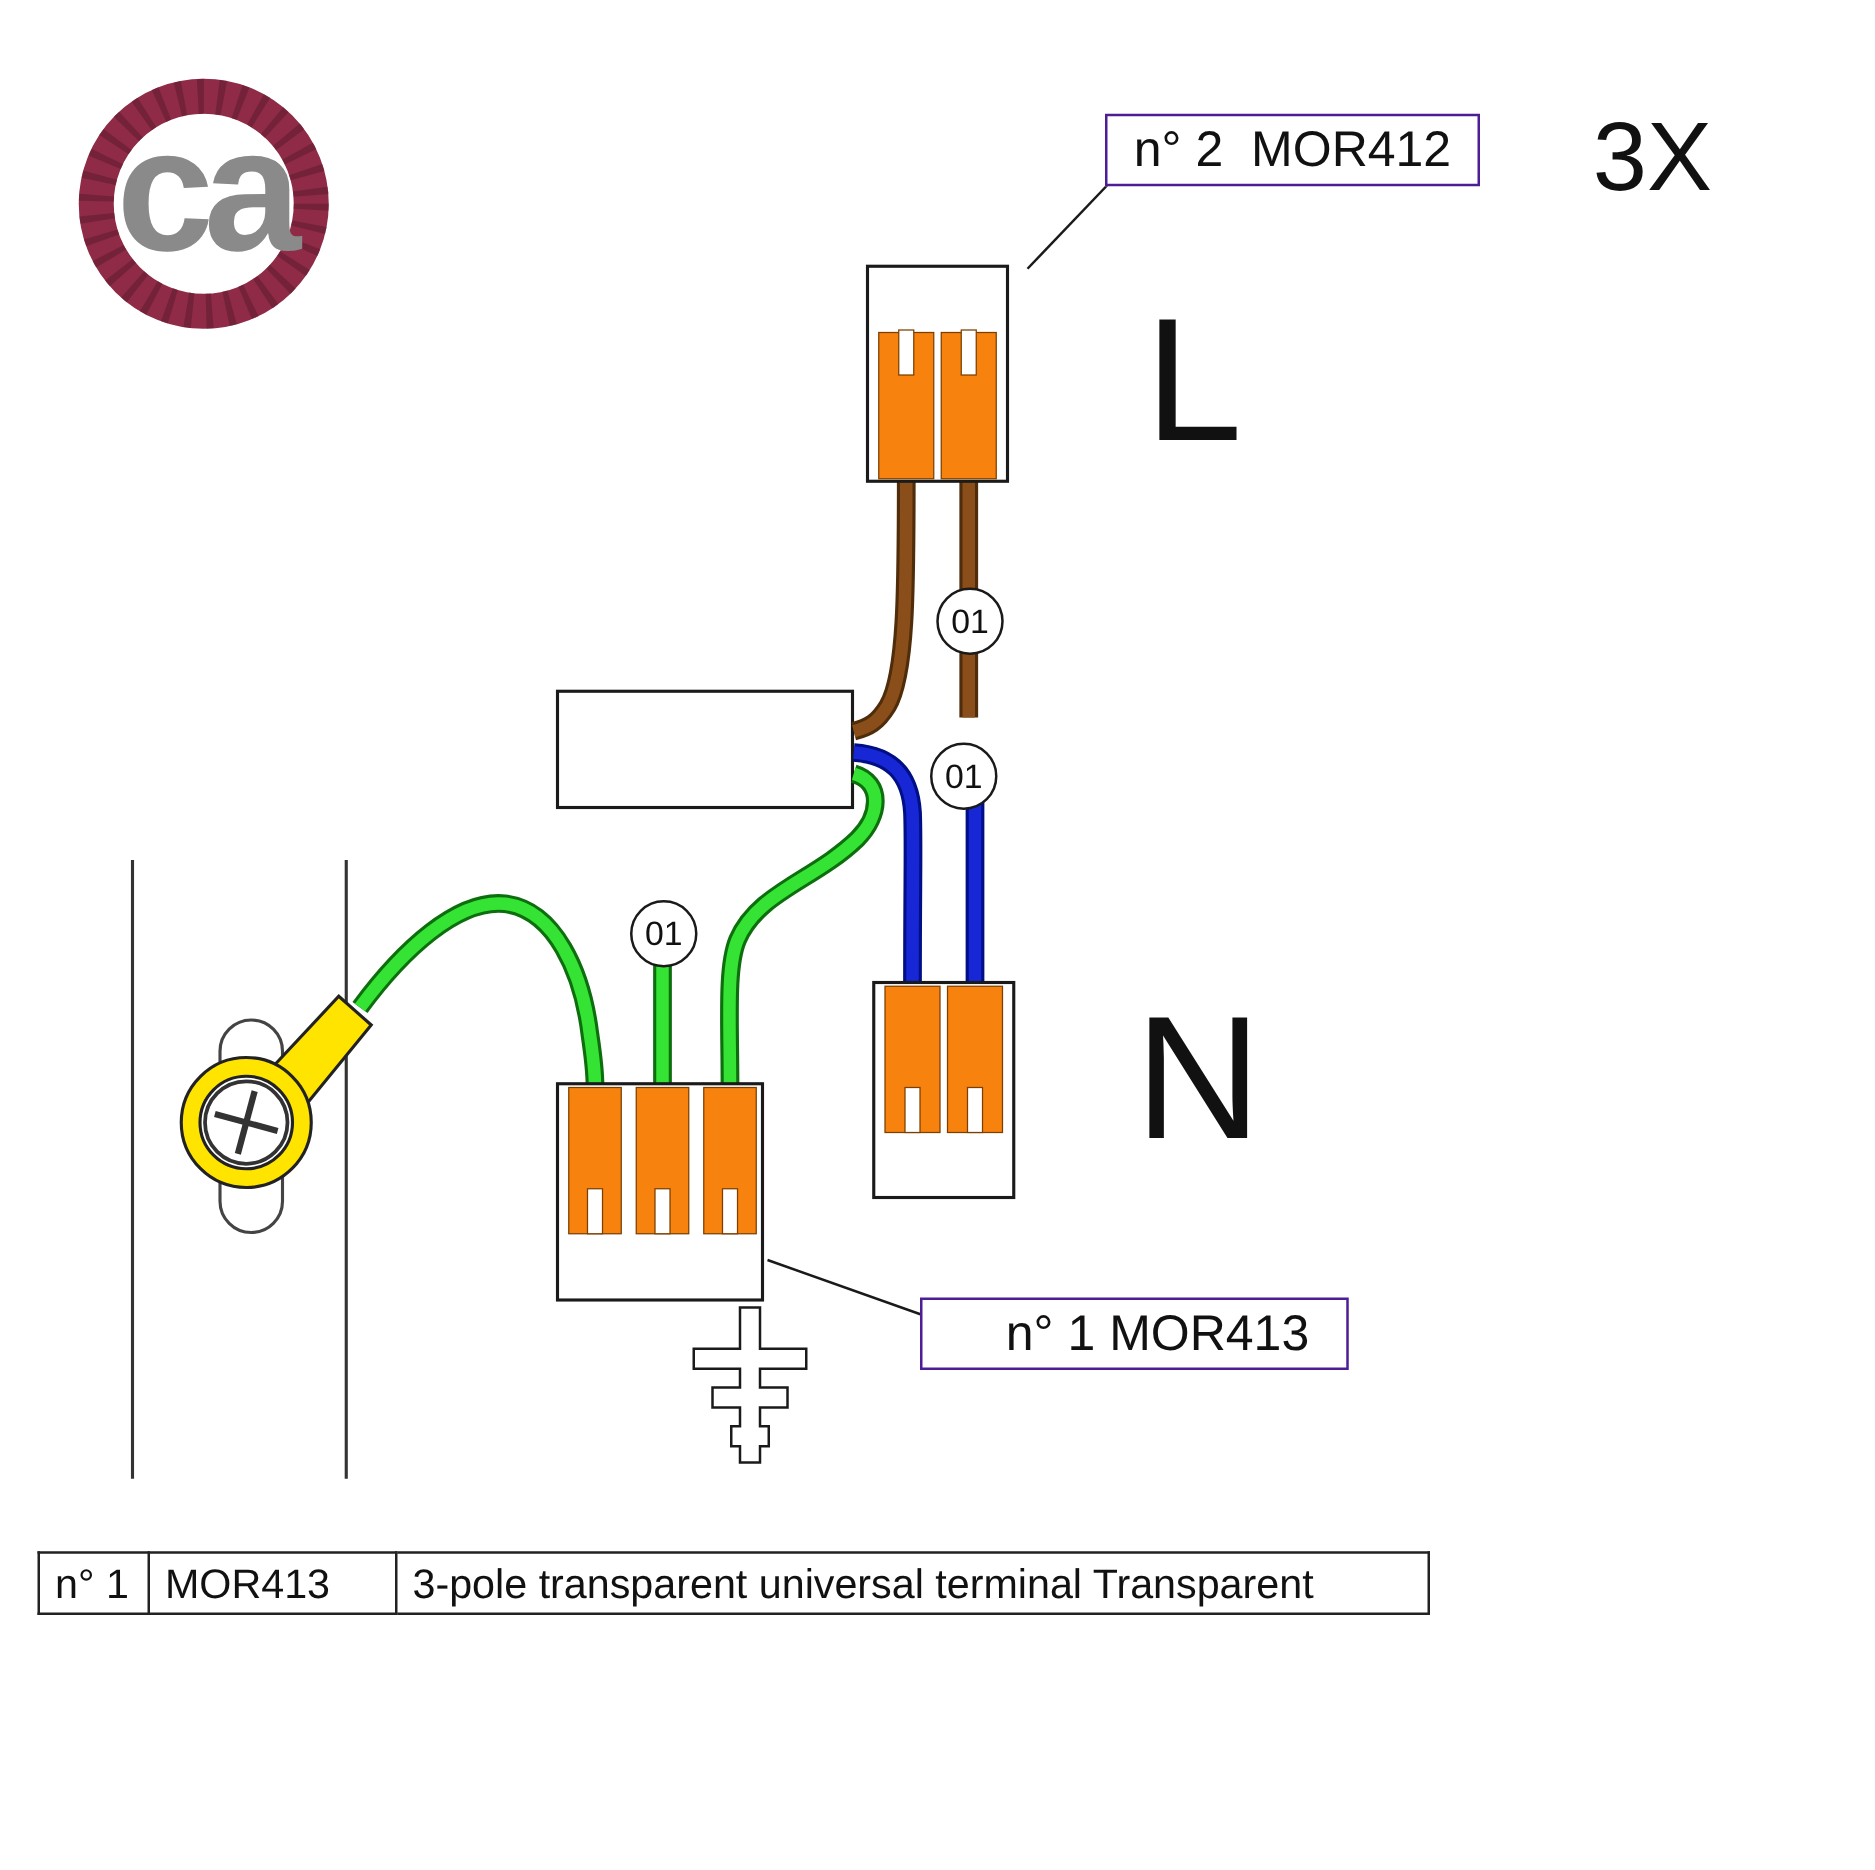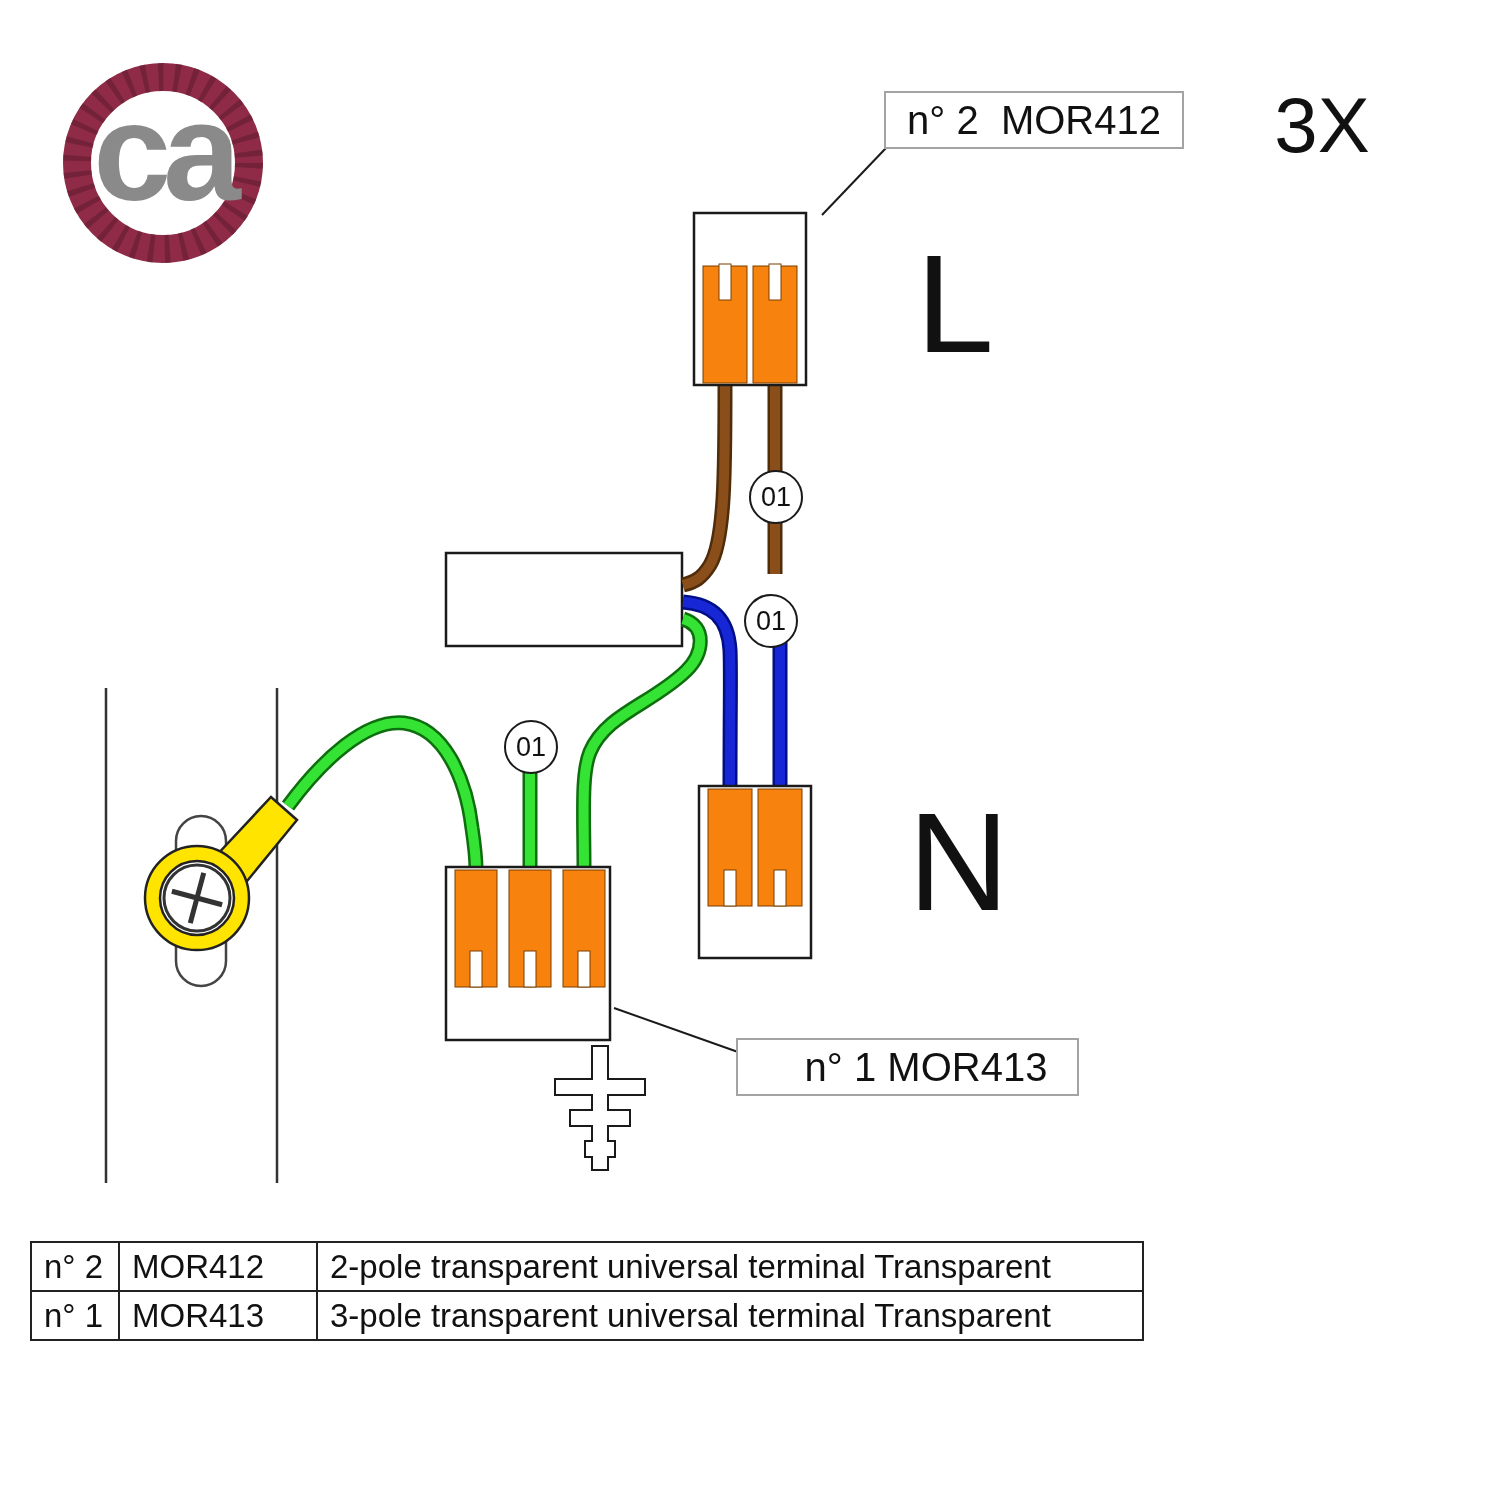--- a/index.html
+++ b/index.html
@@ -6,21 +6,21 @@
   .canvas{
     position:relative;
     width:1500px;height:1496px;
     background:#ffffff;
     font-family:"Liberation Sans", sans-serif;
     overflow:hidden;
   }
   svg{position:absolute;left:0;top:0;}
   .callout{
     position:absolute;
-    border:2px solid #a3a3a3;
+    border:2px solid #4c1d95;
     background:#ffffff;
     font-size:40px;
     color:#111;
     display:flex;align-items:center;justify-content:center;
     white-space:pre;
   }
   .parts-table{
     position:absolute;left:30px;top:1241px;
     border-collapse:collapse;
     font-size:33px;color:#111;
@@ -163,25 +163,20 @@
       <text x="163" y="200" font-size="140" font-weight="bold" text-anchor="middle" letter-spacing="-8" fill="#8a8a8a">ca</text>
     </g>
   </svg>
 
   <div class="callout" style="left:884px;top:91px;width:296px;height:54px;">n° 2  MOR412</div>
 
   <div class="callout" style="left:736px;top:1038px;width:302px;height:54px;padding-left:37px;">n° 1 MOR413</div>
 
   <table class="parts-table">
     <tbody>
-        <tr>
-      <td class="qty">n° 2</td>
-      <td class="code">MOR412</td>
-      <td class="desc">2-pole transparent universal terminal Transparent</td>
-    </tr>
     <tr>
       <td class="qty">n° 1</td>
       <td class="code">MOR413</td>
       <td class="desc">3-pole transparent universal terminal Transparent</td>
     </tr>
   </tbody>
     </table>
 
 </div>
 

